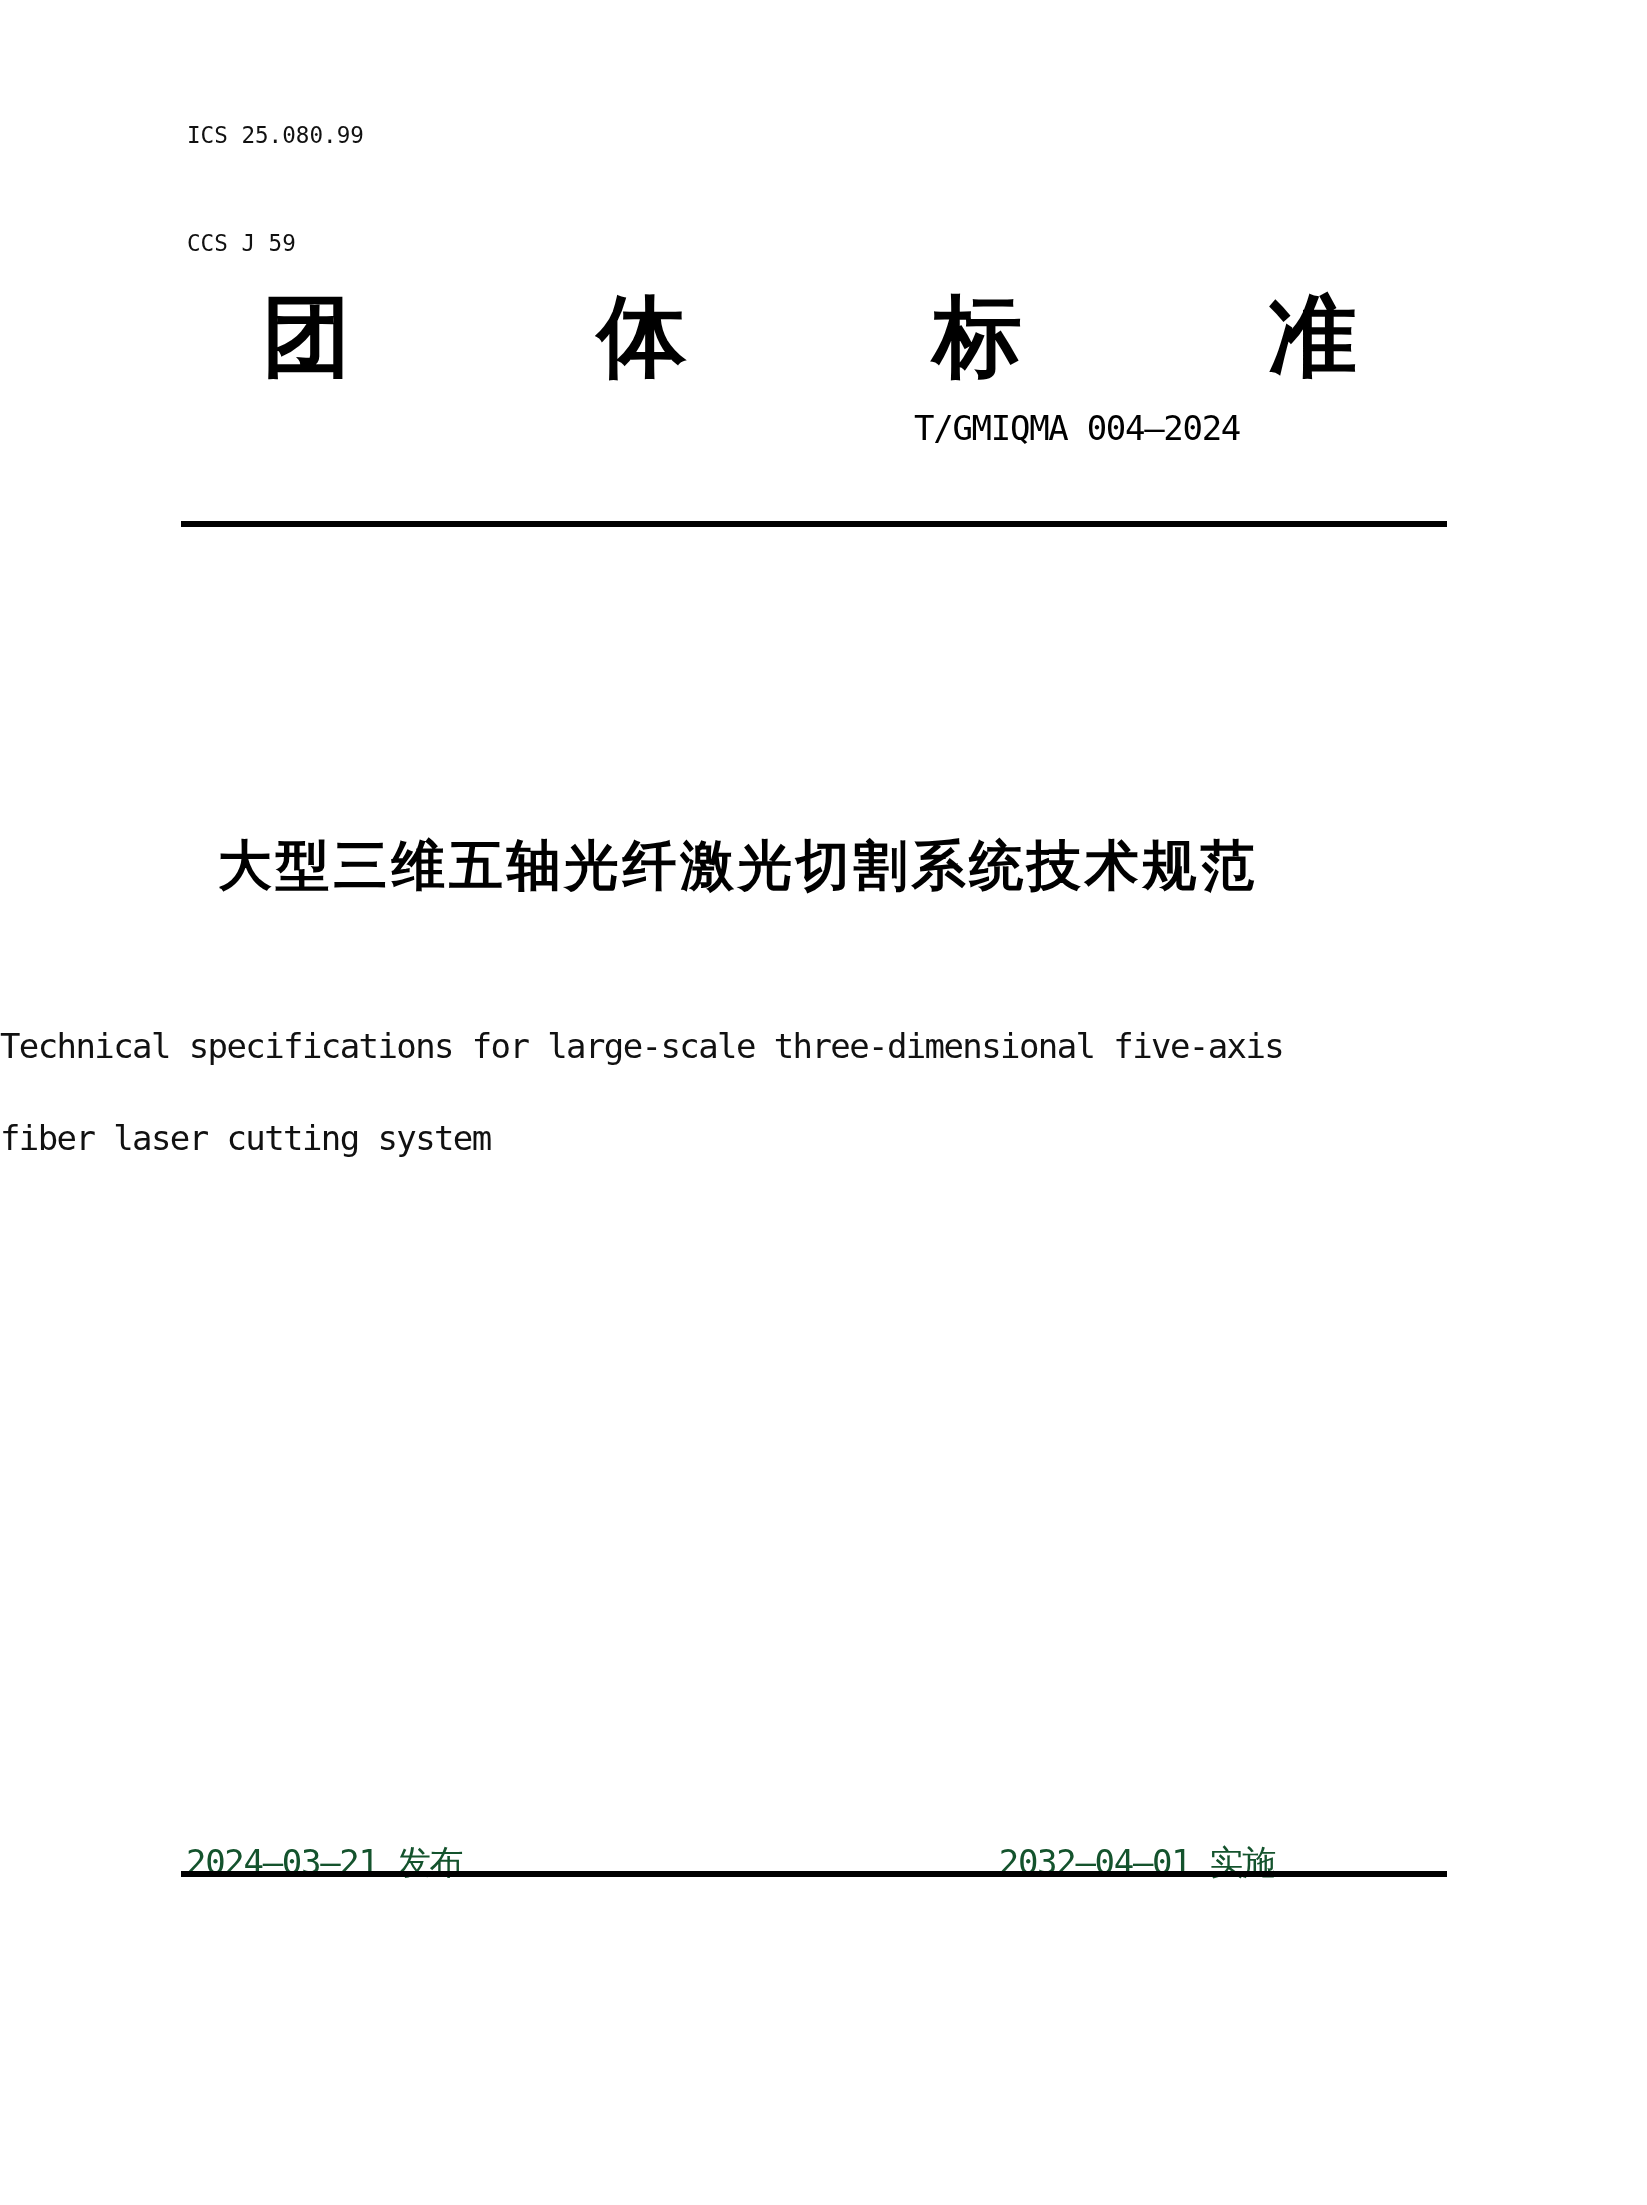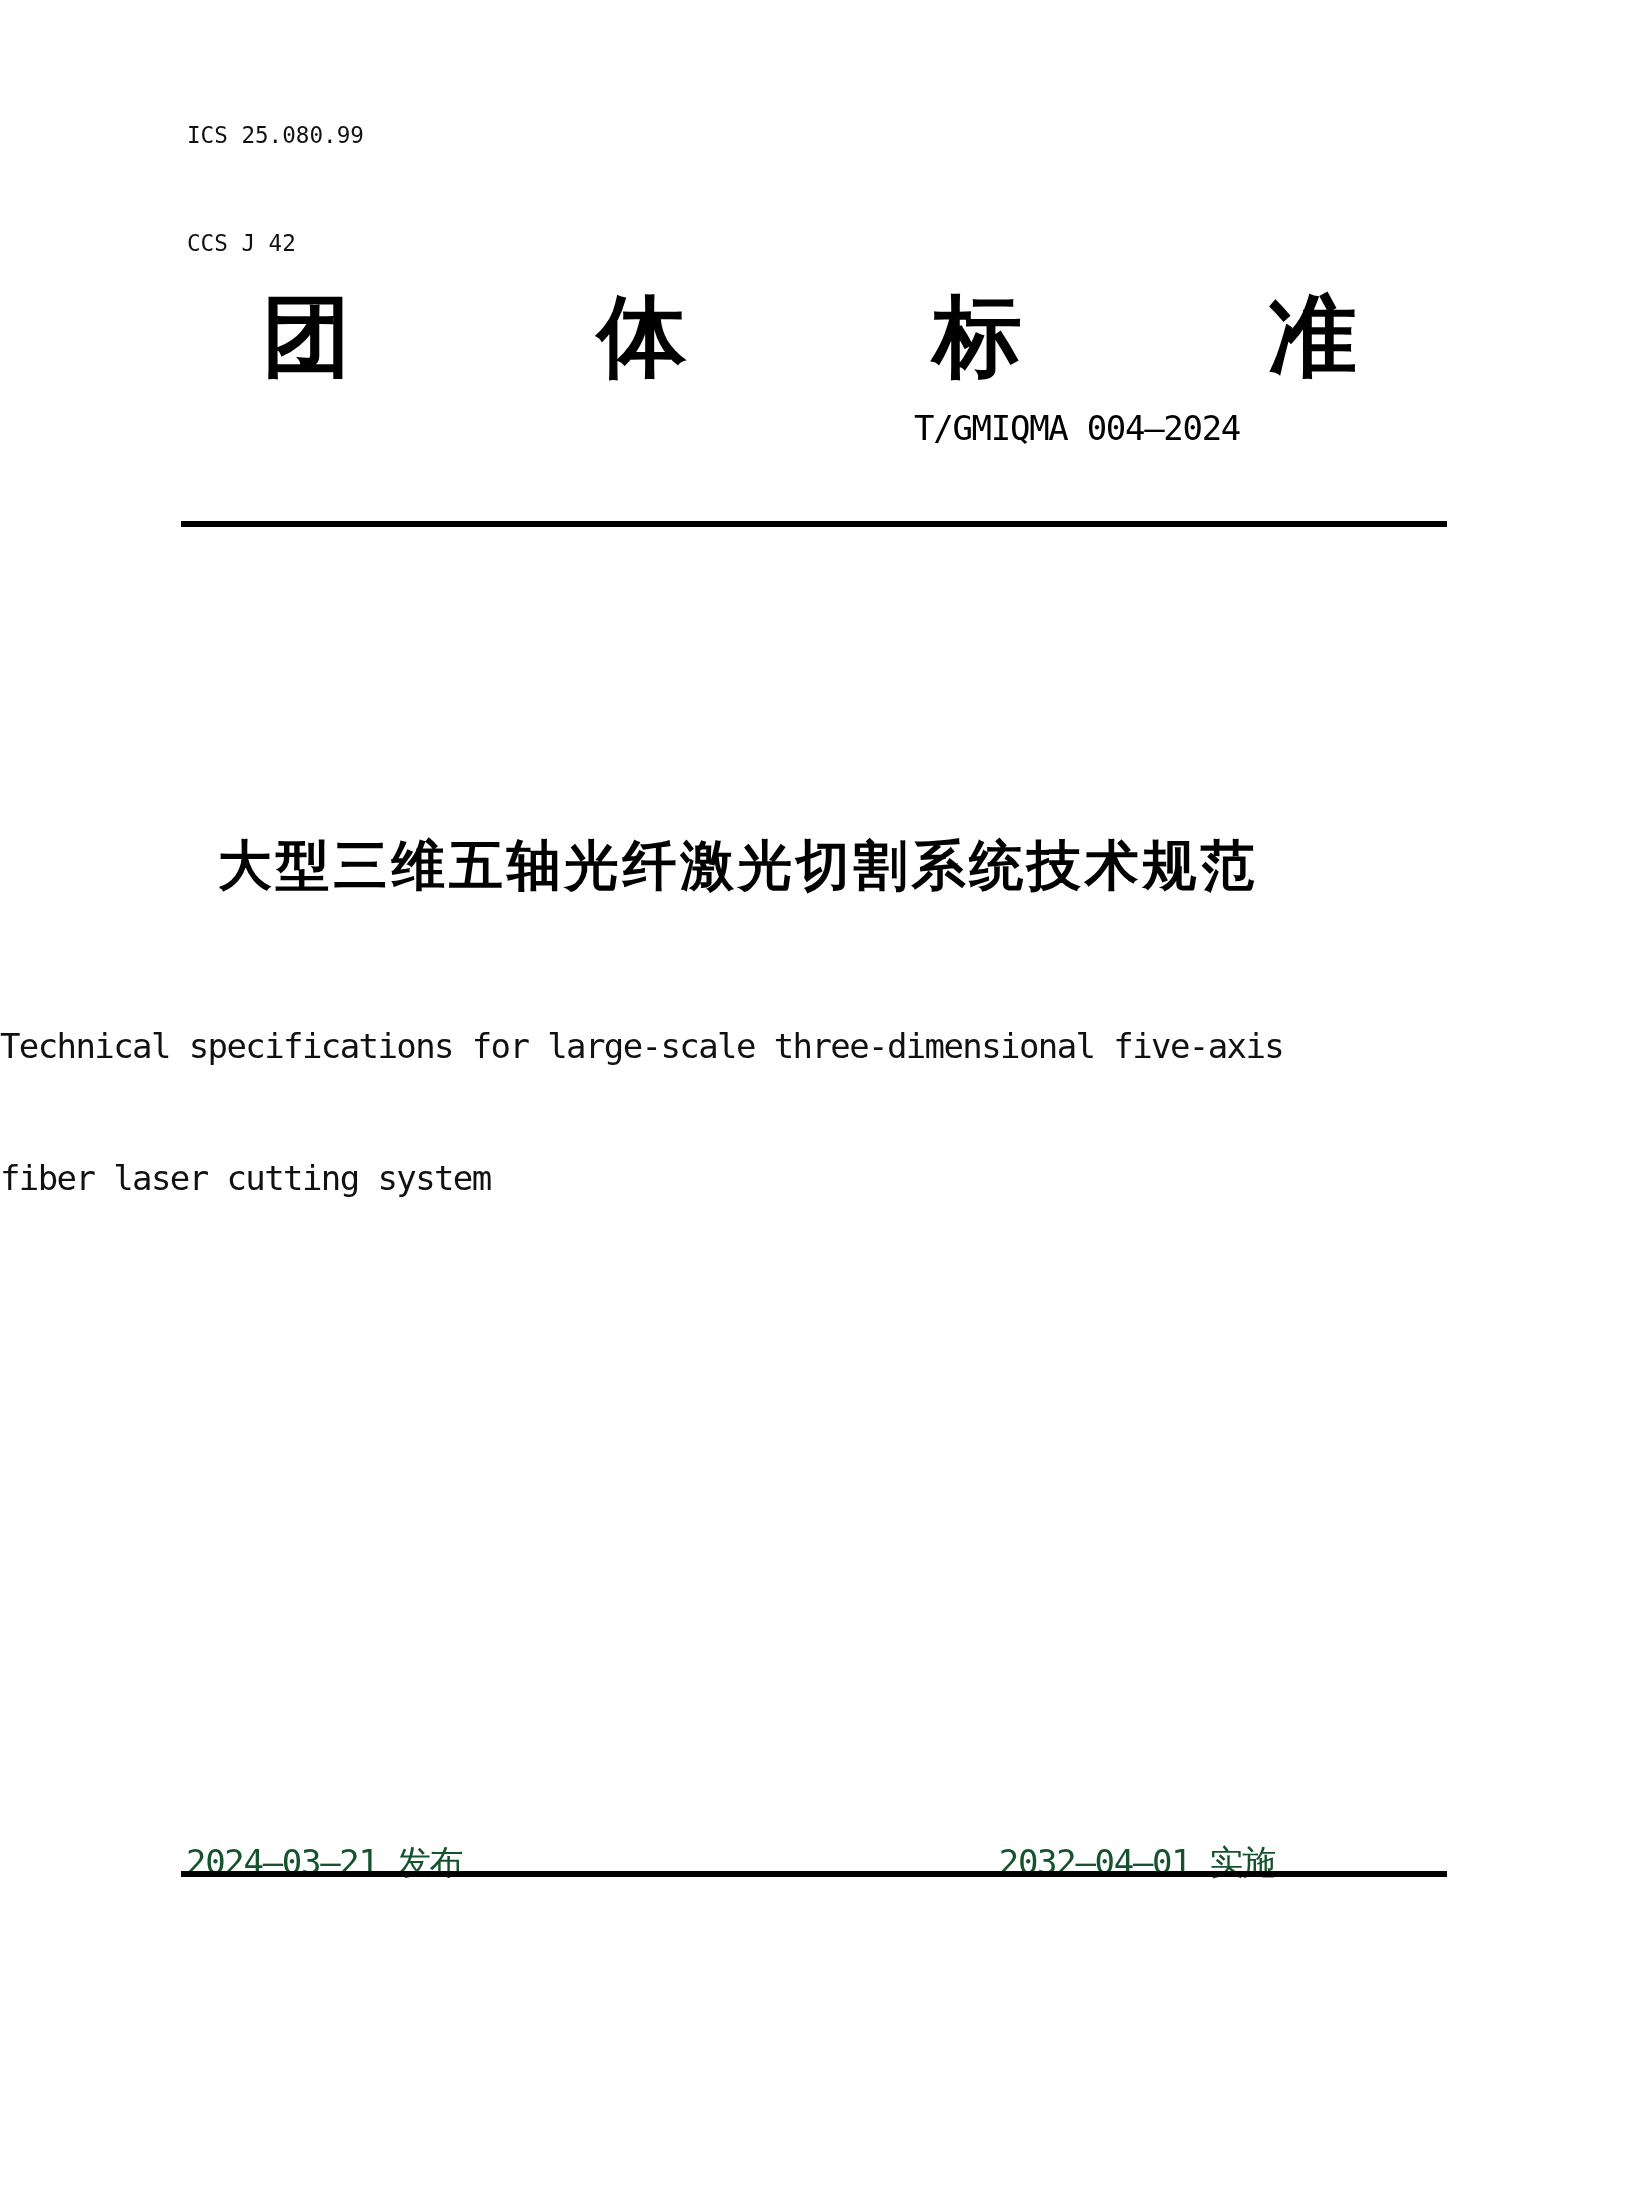--- a/index.html
+++ b/index.html
@@ -90,21 +90,21 @@
     right: 0;
     text-align: left;
     font-family: "DejaVu Sans Mono", monospace;
     font-size: 34px;
     letter-spacing: -1.6px;
     line-height: 40px;
     color: #111111;
     white-space: nowrap;
   }
   .title-en-1 { top: 1026px; }
-  .title-en-2 { top: 1118px; margin-top: 40px; }
+  .title-en-2 { top: 1118px; }
 
   
   .date {
     position: absolute;
     top: 1802px;
     font-family: "DejaVu Sans Mono", monospace;
     font-size: 34px;
     letter-spacing: -1.3px;
     line-height: 40px;
     color: #14532d;
@@ -134,21 +134,21 @@
     margin-left: 39px;
   }
 </style>
 </head>
 <body>
 
 <div class="page">
 
   <div class="meta-codes">
     <div>ICS 25.080.99</div>
-    <div>CCS J 42</div>
+    <div>CCS J 59</div>
   </div>
 
   <div class="standard-type">
     <span>团</span>
     <span>体</span>
     <span>标</span>
     <span>准</span>
   </div>
 
   <div class="standard-number">T/GMIQMA 004—2024</div>

